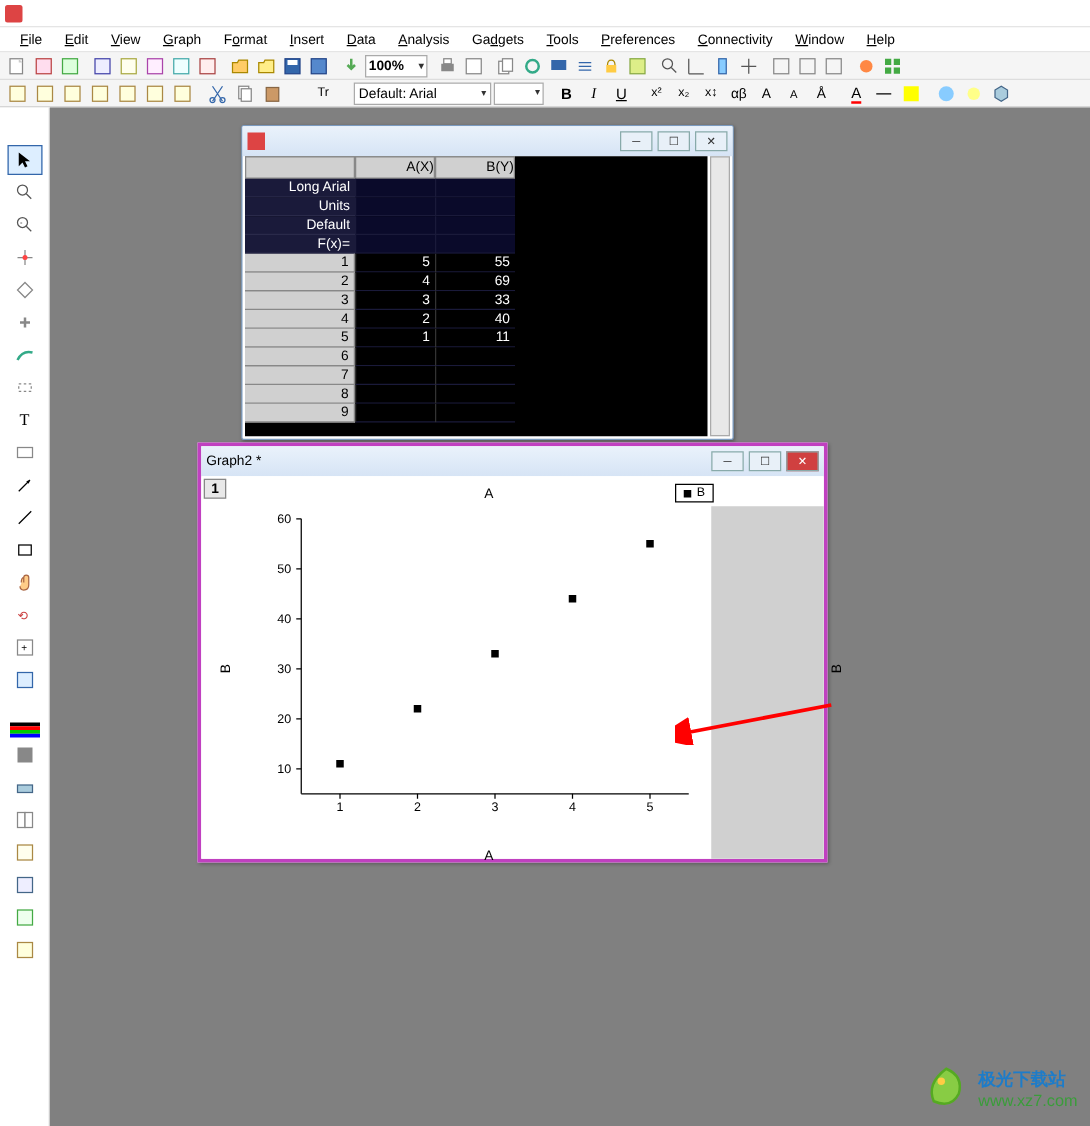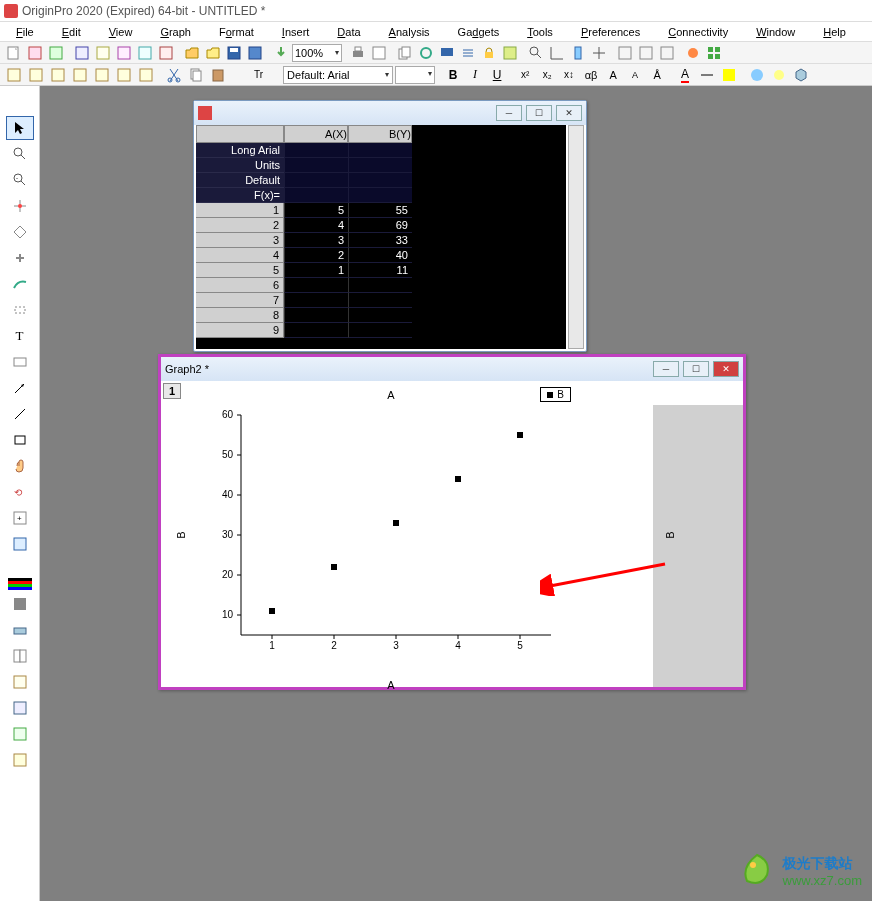--- a/index.html
+++ b/index.html
@@ -2,25 +2,25 @@
 <html><head>
 <meta charset="utf-8">
 <style>
 * { box-sizing: border-box; margin: 0; padding: 0; }
 body { font-family: Tahoma, Arial, sans-serif; font-size: 11px; background: #fff; width: 872px; height: 901px; overflow: hidden; position: relative; }
 
 .title-bar { height: 22px; background: #fff; display: flex; align-items: center; padding-left: 4px; gap: 4px; border-bottom: 1px solid #ddd; }
 .title-bar .app-icon { width: 14px; height: 14px; background: #d44; border-radius: 2px; position: relative; }
 .title-bar .title { color: #555; font-size: 12px; }
 
-.menu-bar { height: 20px; background: #fff; display: flex; align-items: center; padding-left: 8px; gap: 12px; border-bottom: 1px solid #ddd; }
+.menu-bar { height: 20px; background: #fff; display: flex; align-items: center; padding-left: 8px; gap: 2px; border-bottom: 1px solid #ddd; }
 .menu-item { padding: 2px 8px; color: #000; cursor: default; }
 .menu-item u { text-decoration: underline; }
 
-.toolbar { height: 22px; background: #f5f5f5; display: flex; align-items: center; padding: 0 4px; gap: 1px; border-bottom: 1px solid #ddd; }
+.toolbar { height: 22px; background: #f5f5f5; display: flex; align-items: center; padding: 0 4px; gap: 1px; border-bottom: 1px solid #ddd; font-weight: bold; }
 .tb-btn { width: 20px; height: 18px; display: flex; align-items: center; justify-content: center; position: relative; }
 .tb-sep { width: 4px; height: 18px; }
 .tb-ico { width: 16px; height: 16px; display: block; }
 .zoom-box { width: 50px; height: 18px; border: 1px solid #aaa; background: #fff; font-size: 11px; padding: 0 2px; display: flex; align-items: center; }
 
 .format-bar { height: 22px; background: #f5f5f5; display: flex; align-items: center; padding: 0 4px; gap: 2px; border-bottom: 1px solid #ccc; }
 .font-box { width: 110px; height: 18px; border: 1px solid #aaa; background: #fff; padding: 0 3px; display: flex; align-items: center; font-size: 11px; }
 .dd-arrow { margin-left: auto; font-size: 8px; color: #333; }
 
 .workspace { position: absolute; top: 86px; left: 0; right: 0; bottom: 0; background: #808080; }
@@ -43,21 +43,21 @@
 .sheet { display: grid; grid-template-columns: 88px 64px 64px; }
 .sh-hdr { background: #d0d0d0; border: 1px solid #888; text-align: right; padding: 2px 0; font-size: 11px; }
 .sh-corner { background: #d0d0d0; border: 1px solid #888; }
 .sh-label { background: #1a1a3a; color: #fff; text-align: right; padding: 0 4px; border-bottom: 1px solid #2a2a4a; font-size: 11px; height: 15px; line-height: 15px; }
 .sh-cell { background: #0a0a2a; color: #fff; text-align: right; padding: 0 4px; border-bottom: 1px solid #1a1a3a; border-left: 1px solid #1a1a3a; font-size: 11px; height: 15px; line-height:15px; }
 .sh-rownum { background: #d0d0d0; color: #000; text-align: right; padding: 0 4px; border-bottom: 1px solid #888; border-right: 1px solid #888; font-size: 11px; height: 15px; line-height:15px; }
 .sh-cell-data { background: #000; color: #fff; text-align: right; padding: 0 4px; border-bottom: 1px solid #1a1a3a; border-left: 1px solid #333; font-size: 11px; height: 15px; line-height:15px; }
 .book-scroll { position: absolute; right: 2px; top: 24px; bottom: 2px; width: 16px; background: #e8e8e8; border: 1px solid #aaa; }
 
 
-.graph-win { position: absolute; left: 158px; top: 354px; width: 588px; height: 336px; background: #fff; border: 3px solid #c040c0; box-shadow: 1px 1px 3px rgba(0,0,0,0.3); }
+.graph-win { position: absolute; left: 158px; top: 354px; width: 504px; height: 336px; background: #fff; border: 3px solid #c040c0; box-shadow: 1px 1px 3px rgba(0,0,0,0.3); }
 .gwin-title { height: 24px; background: linear-gradient(#eaf2fb,#d6e4f5); display: flex; align-items: center; padding: 0 4px; }
 .gwin-red { background: #d04040; color: #fff; }
 .graph-body { position: absolute; top: 24px; left: 0; right: 0; bottom: 0; background: #fff; }
 .layer-btn { position: absolute; left: 2px; top: 2px; width: 18px; height: 16px; border: 1px solid #888; background: #e8e8e8; text-align: center; font-size: 11px; line-height: 14px; font-weight: bold; }
 .plot-area { position: absolute; left: 50px; top: 24px; width: 360px; height: 260px; }
 .gray-right { position: absolute; right: 0; top: 24px; width: 90px; bottom: 0; background: #d0d0d0; }
 
 .axis-label-x { position: absolute; bottom: -26px; left: 50%; transform: translateX(-50%); font-size: 11px; }
 .axis-label-y { position: absolute; left: -34px; top: 50%; transform: translateY(-50%) rotate(-90deg); font-size: 11px; }
 .axis-label-y2 { position: absolute; right: -102px; top: 50%; transform: translateY(-50%) rotate(-90deg); font-size: 11px; }
@@ -71,21 +71,20 @@
 .watermark { position: absolute; right: 10px; bottom: 10px; display: flex; align-items: center; gap: 6px; }
 .wm-logo { width: 40px; height: 40px; }
 .wm-txt1 { color: #1e7cc8; font-size: 14px; font-weight: bold; }
 .wm-txt2 { color: #3a9c3a; font-size: 13px; }
 </style>
 </head>
 <body>
 
 <div class="title-bar">
   <span class="app-icon"></span>
-  <span class="title">OriginPro 2020 (Expired) 64-bit - UNTITLED *</span>
 </div>
 
 <div class="menu-bar">
   <span class="menu-item"><u>F</u>ile</span>
   <span class="menu-item"><u>E</u>dit</span>
   <span class="menu-item"><u>V</u>iew</span>
   <span class="menu-item"><u>G</u>raph</span>
   <span class="menu-item">F<u>o</u>rmat</span>
   <span class="menu-item"><u>I</u>nsert</span>
   <span class="menu-item"><u>D</u>ata</span>

